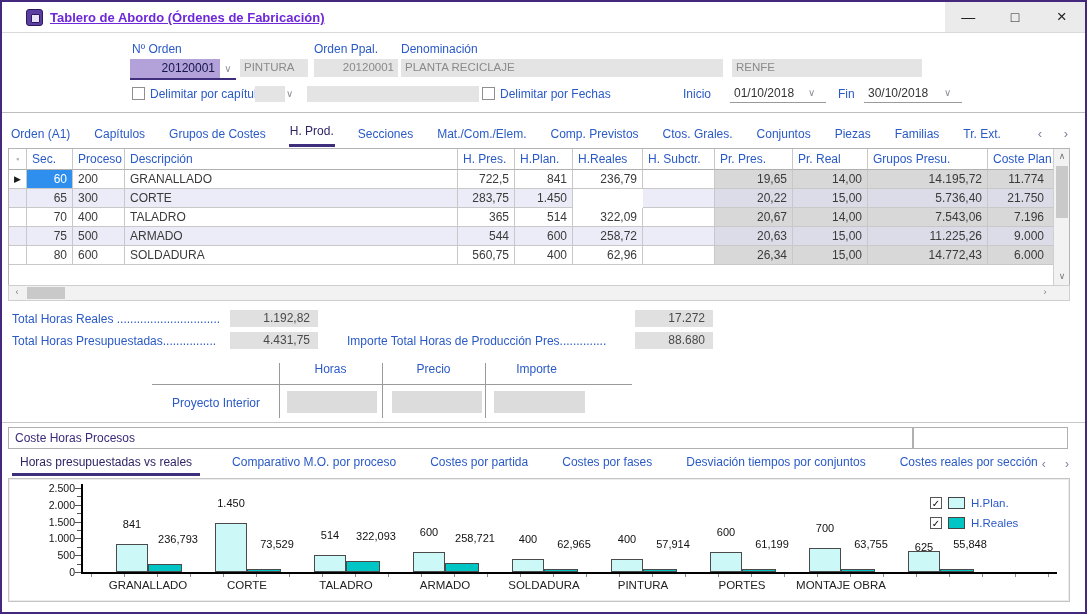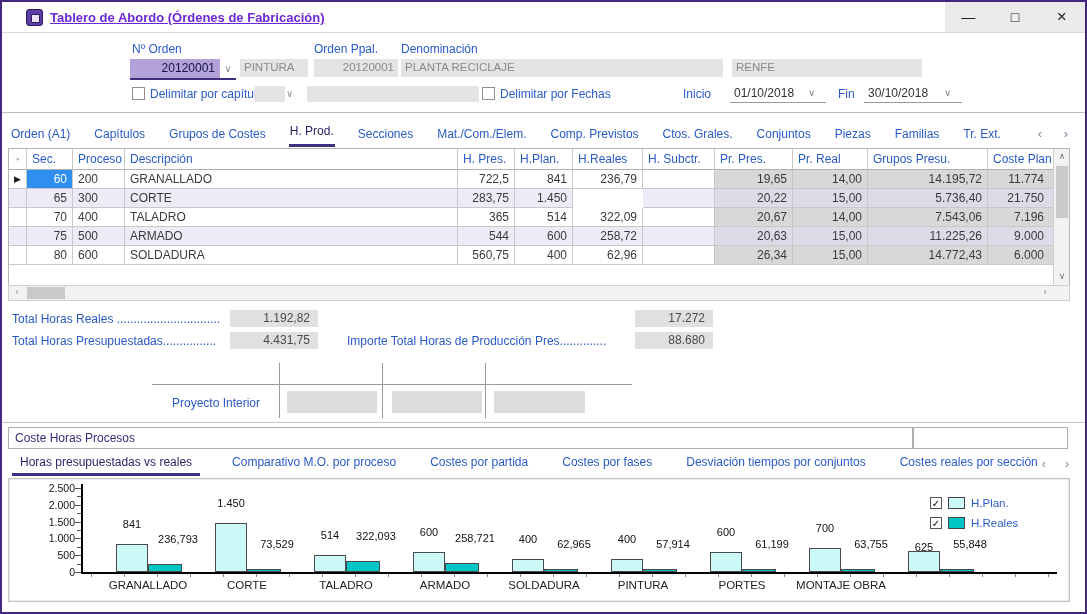--- a/index.html
+++ b/index.html
@@ -249,20 +249,25 @@
   </div>
 
   <div class="abs total-lbl" style="left:10px; top:310px;">Total Horas Reales ...............................</div>
   <div class="abs total-field" style="left:228px; top:308px; width:88px; height:17px;">1.192,82</div>
   <div class="abs total-lbl" style="left:10px; top:332px;">Total Horas Presupuestadas................</div>
   <div class="abs total-field" style="left:228px; top:330px; width:88px; height:17px;">4.431,75</div>
   <div class="abs total-field" style="left:633px; top:308px; width:78px; height:17px;">17.272</div>
   <div class="abs total-lbl" style="left:345px; top:332px;">Importe Total Horas de Producción Pres..............</div>
   <div class="abs total-field" style="left:633px; top:330px; width:78px; height:17px;">88.680</div>
 
+  <div class="abs" style="left:277px; top:360px; width:309px; height:20px; display:flex;" id="mini-headers">
+      <div class="mini-hdr" style="width: 103px;">Horas</div>
+      <div class="mini-hdr" style="width: 103px;">Precio</div>
+      <div class="mini-hdr" style="width: 103px;">Importe</div>
+    </div>
   <div class="mini-line" style="left:150px; top:382px; width:480px; height:1px;"></div>
   <div class="mini-line" style="left:277px; top:361px; width:1px; height:55px;"></div>
   <div class="mini-line" style="left:380px; top:361px; width:1px; height:55px;"></div>
   <div class="mini-line" style="left:483px; top:361px; width:1px; height:55px;"></div>
   <div class="abs lbl" style="left:170px; top:394px;">Proyecto Interior</div>
   <div class="mini-box" style="left:285px; top:389px; width:90px; height:22px;"></div>
   <div class="mini-box" style="left:390px; top:389px; width:90px; height:22px;"></div>
   <div class="mini-box" style="left:492px; top:389px; width:91px; height:22px;"></div>
 
   <div class="abs" style="left:0; top:420px; width:100%; height:1px; background:#c7c7c7;"></div>

